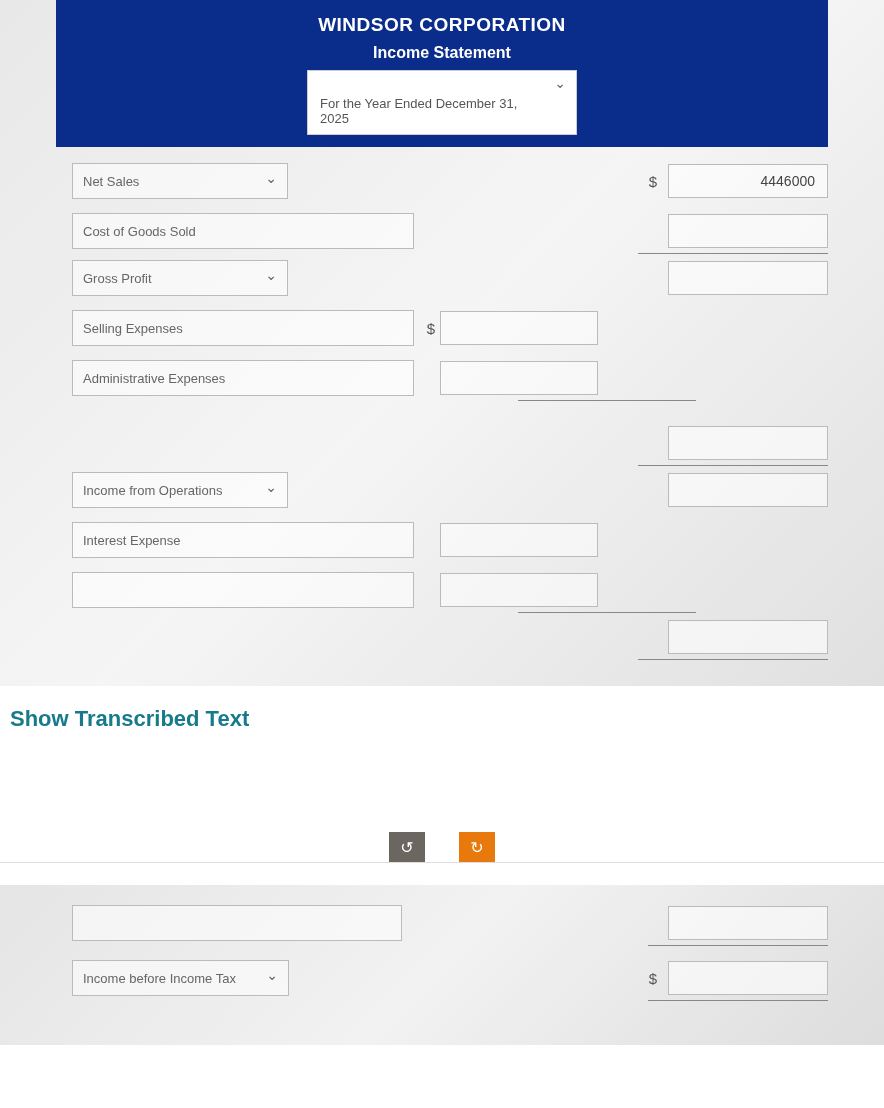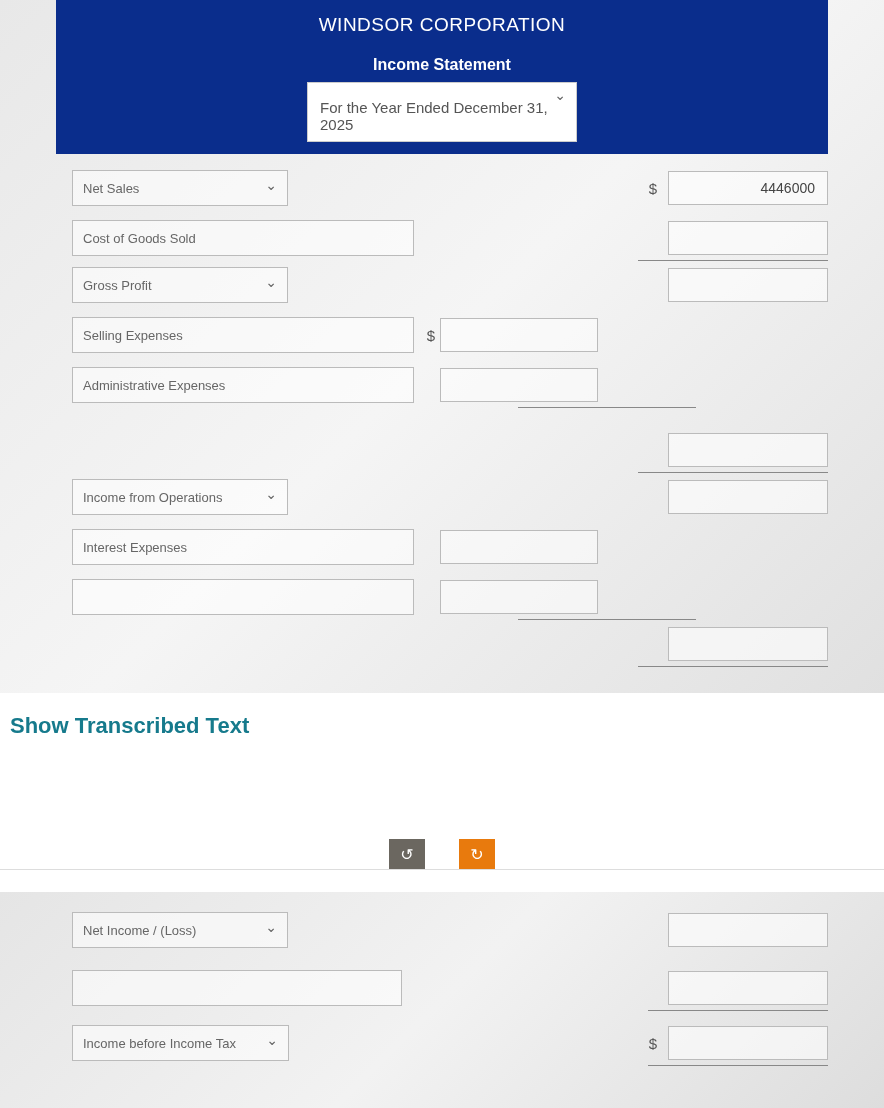--- a/index.html
+++ b/index.html
@@ -15,34 +15,34 @@
   }
   .header-bar {
     background: #0a2d8c;
     margin: 0 56px;
     padding: 14px 0 12px 0;
     text-align: center;
     color: #fff;
   }
   .header-title {
     font-size: 19px;
-    font-weight: normal;
+    font-weight: bold;
     letter-spacing: 0.5px;
   }
   .header-subtitle {
     font-size: 16px;
     font-weight: bold;
-    margin-top: 20px;
+    margin-top: 8px;
   }
   .period-select {
     display: inline-block;
     background: #fff;
     color: #555;
-    font-size: 15px;
-    padding: 16px 28px 8px 12px;
+    font-size: 13px;
+    padding: 25px 28px 8px 12px;
     margin-top: 8px;
     border: 1px solid #ccc;
     position: relative;
     width: 270px;
     text-align: left;
   }
   .period-select::after {
     content: "⌄";
     position: absolute;
     right: 10px;
@@ -241,21 +241,21 @@
         <span>Income from Operations</span>
       </div>
       <div class="right-col">
         <div class="amount-right"></div>
       </div>
     </div>
 
 
     <div class="row">
       <div class="field w-med">
-        <span>Interest Expenses</span>
+        <span>Interest Expense</span>
       </div>
       <span class="dollar col-gap-mid" style="visibility:hidden">$</span>
       <div class="amount-mid"></div>
     </div>
 
     <div class="row">
       <div class="field w-med"></div>
       <span class="dollar col-gap-mid" style="visibility:hidden">$</span>
       <div class="amount-mid"></div>
     </div>
@@ -279,28 +279,20 @@
   <div class="nav-btn prev">
     <span>↺</span>
   </div>
   <div class="nav-btn next">
     <span>↻</span>
   </div>
 </div>
 
 <div class="panel2">
 
-  <div class="row">
-    <div class="field select w-small">
-      <span>Net Income / (Loss)</span>
-    </div>
-    <div class="right-col">
-      <div class="amount-right"></div>
-    </div>
-  </div>
 
   <div class="row">
     <div class="field w-med" style="width:330px"></div>
     <div class="right-col">
       <div class="amount-right"></div>
     </div>
   </div>
   <div class="underline-sum2"></div>
 
   <div class="row">

